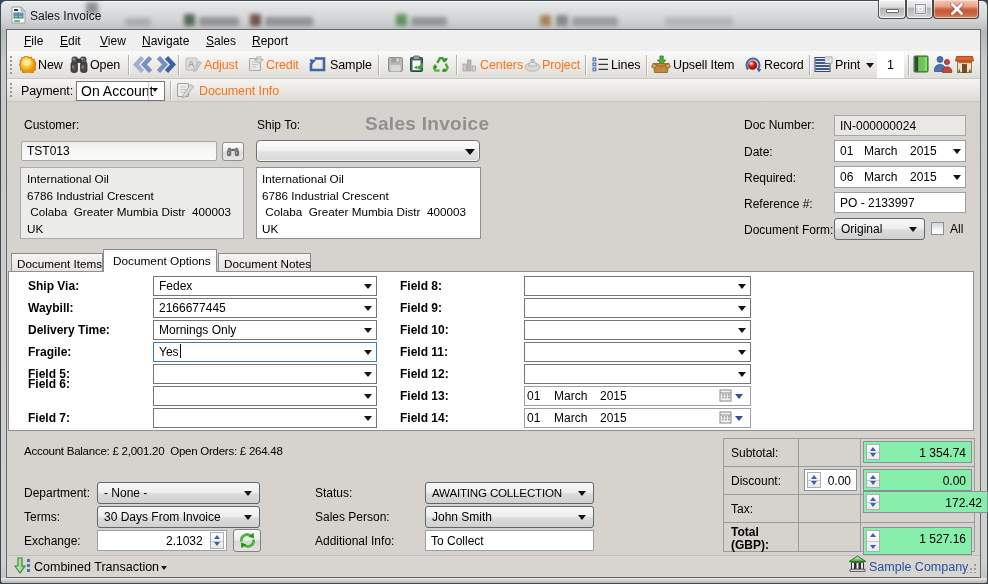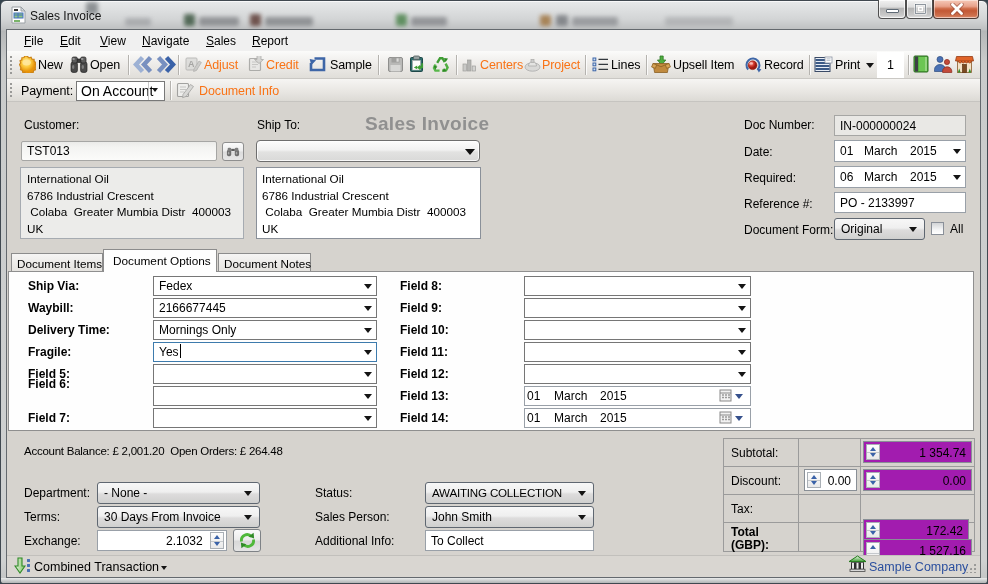--- a/index.html
+++ b/index.html
@@ -6,21 +6,21 @@
 .a{position:absolute}
 .t{position:absolute;font-size:12px;line-height:14px;white-space:nowrap;color:#000;font-family:"Liberation Sans",sans-serif}
 .tb{font-size:12.5px;line-height:15px;letter-spacing:-.1px}
 .g{color:#f97316}
 .b{font-weight:bold}
 .sep{position:absolute;width:1px;background:#b5b3af;box-shadow:1px 0 0 rgba(255,255,255,.8)}
 .cmb{position:absolute;background:#fff;border:1px solid #707880}
 .cmb::after{content:"";position:absolute;right:4px;top:50%;margin-top:-2px;border:4px solid transparent;border-top:5px solid #141414}
 .aero{position:absolute;border:1px solid #5f6771;border-radius:3px;background:linear-gradient(#f7f7f7,#efefef 45%,#dddcdc 55%,#d0d0cf)}
 .aero::after{content:"";position:absolute;right:7px;top:50%;margin-top:-2px;border:4px solid transparent;border-top:5px solid #141414}
-.vbx{position:absolute;background:#a21caf;border:1px solid #898f96}
+.vbx{position:absolute;background:#86efac;border:1px solid #898f96}
 .num{position:absolute;right:5px;top:4px;font-size:12px;white-space:nowrap}
 .spn{position:absolute;left:2px;top:2px;width:14px;bottom:2px;background:linear-gradient(#fdfdfd,#e9e9e9);border:1px solid #aab0b6}
 .spn::before{content:"";position:absolute;left:0;right:0;top:50%;height:1px;background:#c4c8cc}
 .spn i,.spn u{position:absolute;left:50%;margin-left:-3.5px;border:3.5px solid transparent;font-style:normal}
 .spn i{top:2px;border-top:none;border-bottom:4px solid #3a62a8}
 .spn u{bottom:2px;border-bottom:none;border-top:4px solid #3a62a8}
 .spn i::after,.spn u::after{content:none}
 .blob{position:absolute;filter:blur(2px);border-radius:2px}
 </style></head>
 <body>
@@ -425,28 +425,28 @@
     </i>
     <span class="num">1 354.74</span>
   </div>
 <div class="vbx" style="left:863px;top:469px;width:109px;height:22px">
     <i class="spn">
       <i></i>
       <u></u>
     </i>
     <span class="num">0.00</span>
   </div>
-<div class="vbx" style="left:863px;top:519px;width:106px;height:22px">
+<div class="vbx" style="left:863px;top:491px;width:125px;height:22px">
     <i class="spn">
       <i></i>
       <u></u>
     </i>
     <span class="num">172.42</span>
   </div>
-<div class="vbx" style="left:863px;top:539px;width:109px;height:28px">
+<div class="vbx" style="left:863px;top:527px;width:109px;height:28px">
     <i class="spn">
       <i></i>
       <u></u>
     </i>
     <span class="num">1 527.16</span>
   </div>
 <div class="vbx" style="left:804px;top:469px;width:53px;height:22px;background:#fff">
     <i class="spn">
       <i></i>
       <u></u>

